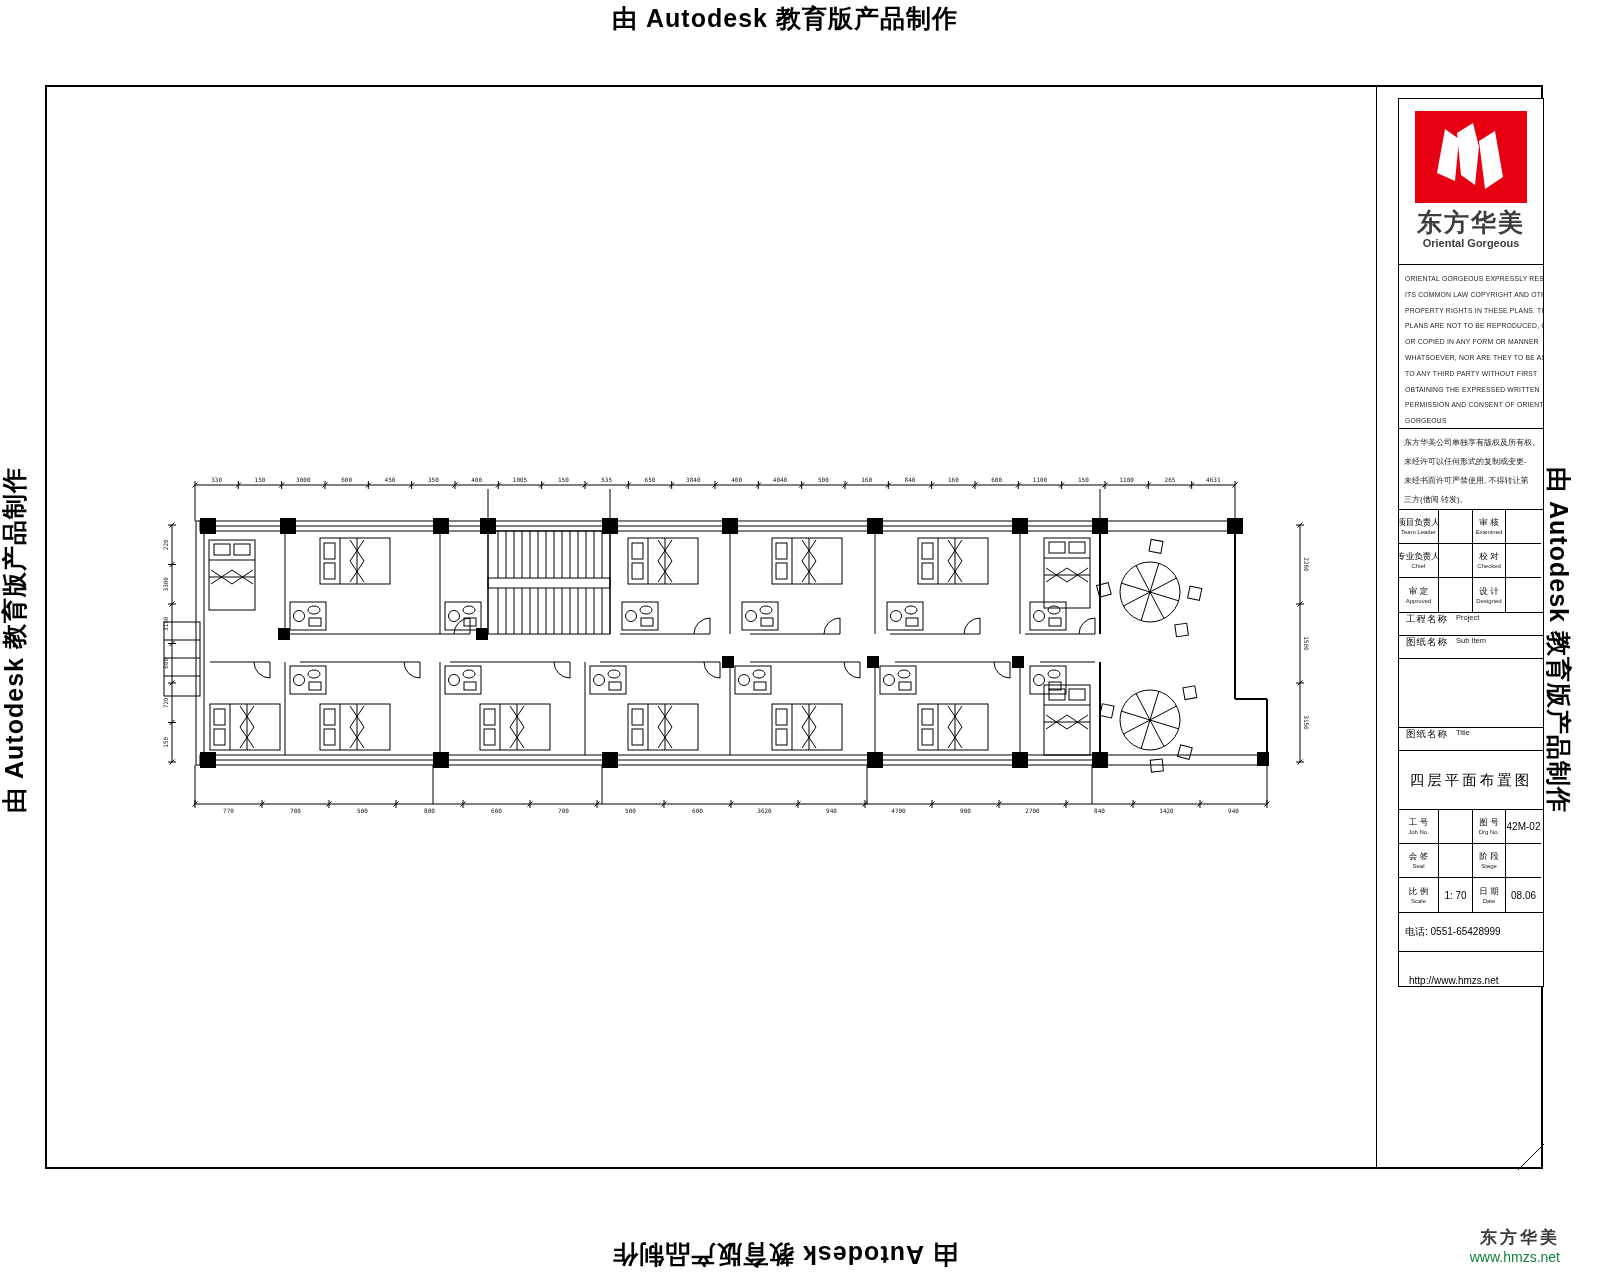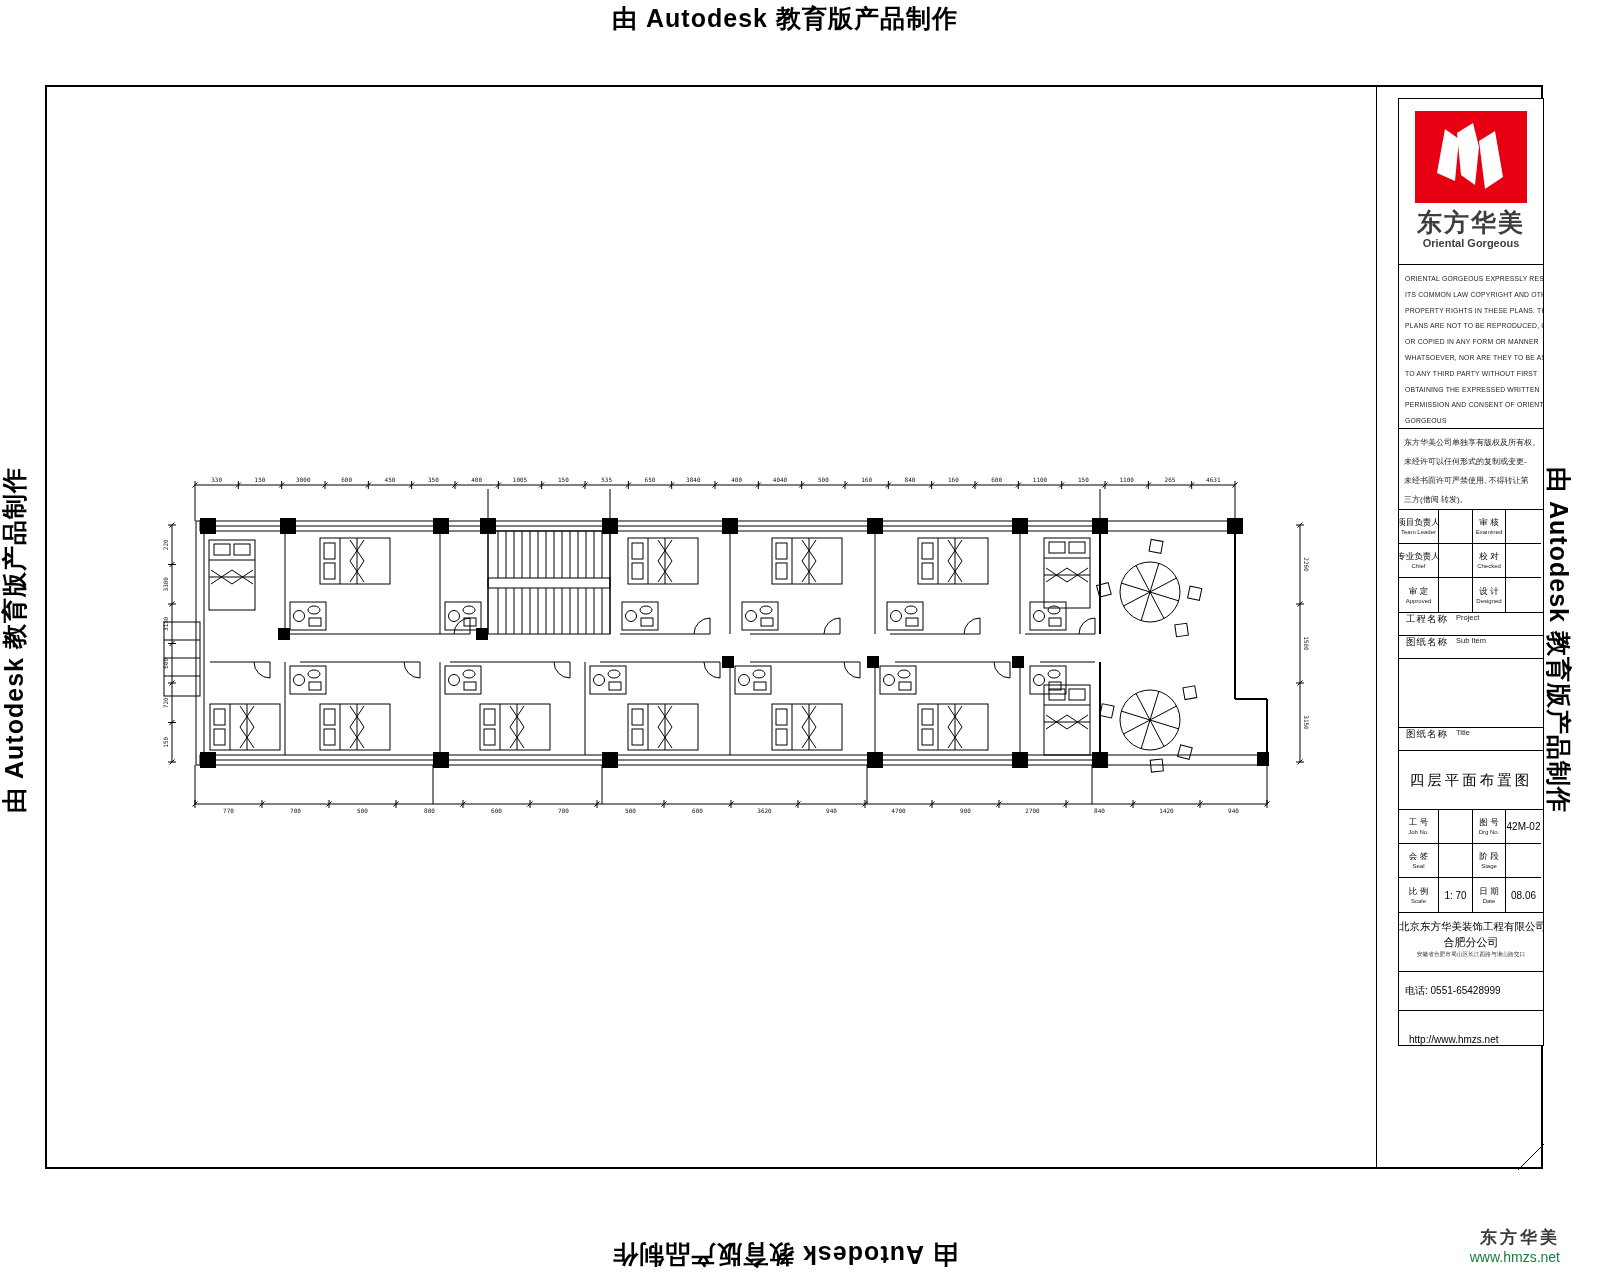--- a/index.html
+++ b/index.html
@@ -204,25 +204,20 @@
         <span class="val">1: 70</span>
       </div>
       <div class="gc lastrow">
         <span class="cn">日 期</span>
         <span class="en">Date</span>
       </div>
       <div class="gc lastrow">
         <span class="val">08.06</span>
       </div>
     </div>
-  <div class="tb-sec" id="tb-company">
-    <div class="l1">北京东方华美装饰工程有限公司</div>
-    <div class="l2">合肥分公司</div>
-    <div class="addr">安徽省合肥市蜀山区长江西路与潜山路交口</div>
-  </div>
   <div class="tb-sec" id="tb-phone">
     <span>电话: 0551-65428999</span>
   </div>
   <div class="tb-sec" id="tb-url">
     <span>http://www.hmzs.net</span>
   </div>
 </div>
 
 <svg id="fold" width="30" height="30">
   <line x1="2" y1="28" x2="28" y2="2" stroke="#000" stroke-width="1"></line>

